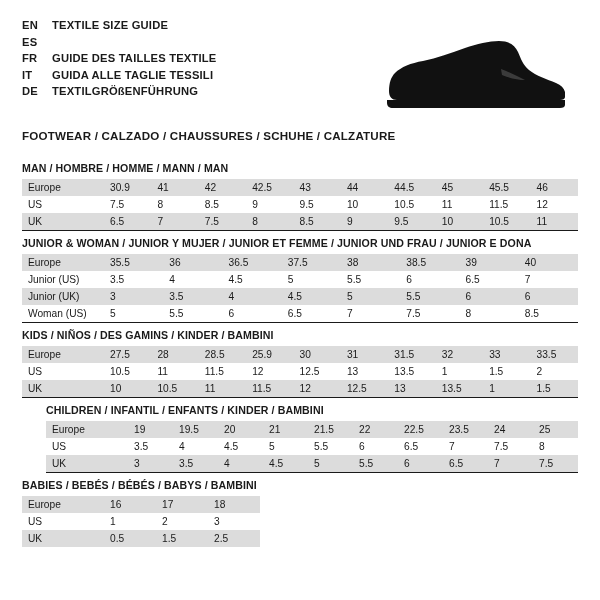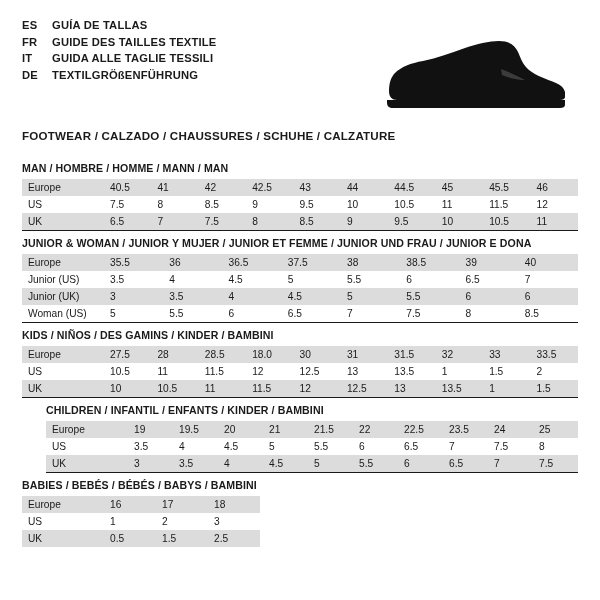--- a/index.html
+++ b/index.html
@@ -106,22 +106,25 @@
   
 </style>
 </head>
 <body>
 
 <div class="page">
 
   <div class="header">
     <div class="lang-block">
       <div class="lang-row">
+        <span class="lang-code">EN</span>
+        <span class="lang-title">TEXTILE SIZE GUIDE</span>
+      </div>
+      <div class="lang-row">
         <span class="lang-code">ES</span>
-        <span class="lang-title">GUÍA DE TALLAS</span>
       </div>
       <div class="lang-row">
         <span class="lang-code">FR</span>
         <span class="lang-title">GUIDE DES TAILLES TEXTILE</span>
       </div>
       <div class="lang-row">
         <span class="lang-code">IT</span>
         <span class="lang-title">GUIDA ALLE TAGLIE TESSILI</span>
       </div>
       <div class="lang-row">
@@ -153,21 +156,21 @@
           <col>
           <col>
           <col>
           <col>
           <col>
           <col>
       </colgroup>
       <tbody>
         <tr class="shaded">
           <td class="label">Europe</td>
-          <td>40.5</td>
+          <td>30.9</td>
           <td>41</td>
           <td>42</td>
           <td>42.5</td>
           <td>43</td>
           <td>44</td>
           <td>44.5</td>
           <td>45</td>
           <td>45.5</td>
           <td>46</td>
         </tr>
@@ -281,21 +284,21 @@
           <col>
           <col>
           <col>
       </colgroup>
       <tbody>
         <tr class="shaded">
           <td class="label">Europe</td>
           <td>27.5</td>
           <td>28</td>
           <td>28.5</td>
-          <td>18.0</td>
+          <td>25.9</td>
           <td>30</td>
           <td>31</td>
           <td>31.5</td>
           <td>32</td>
           <td>33</td>
           <td>33.5</td>
         </tr>
         <tr class="plain">
           <td class="label">US</td>
           <td>10.5</td>

